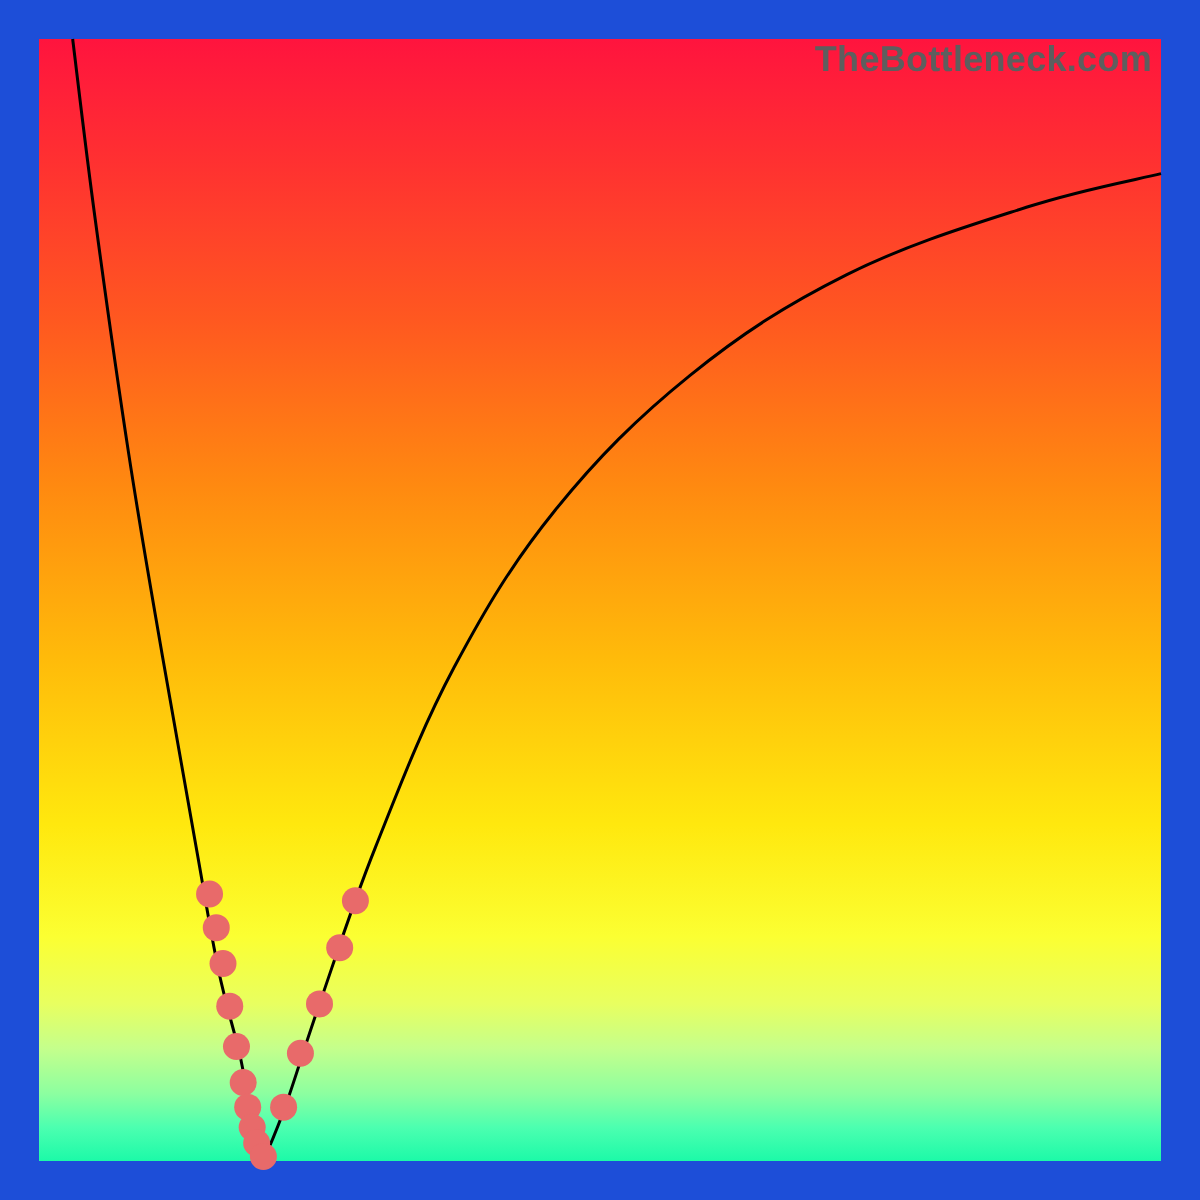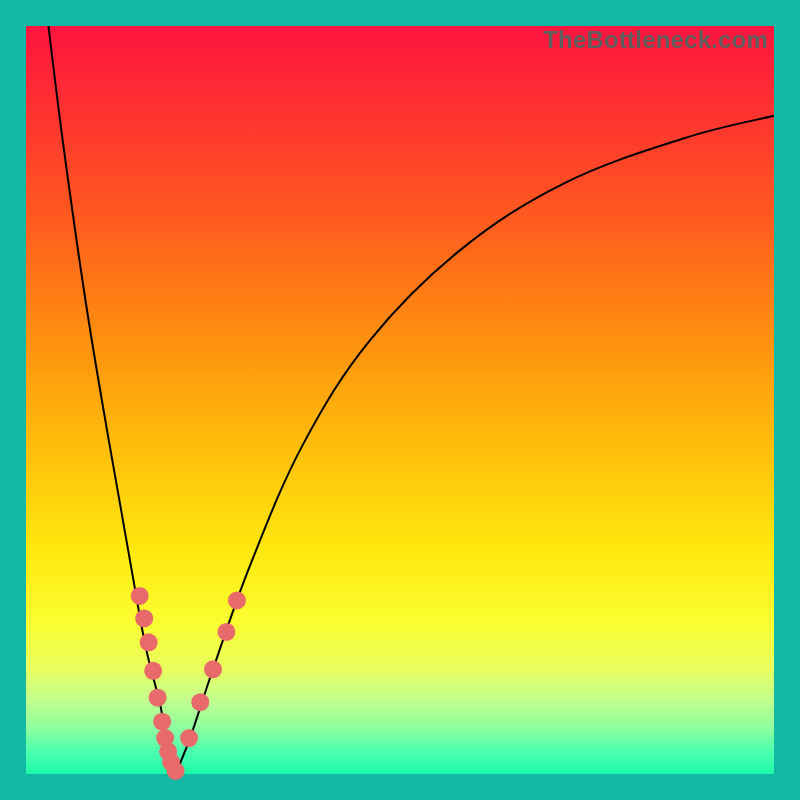--- a/index.html
+++ b/index.html
@@ -8,21 +8,21 @@
     width: 800px;
     height: 800px;
     overflow: hidden;
     background: #000;
     font-family: Arial, Helvetica, sans-serif;
   }
   .frame {
     position: absolute;
     left: 0; top: 0;
     width: 800px; height: 800px;
-    background: #14b8a6;
+    background: #1d4ed8;
   }
   .plot-area {
     position: absolute;
     left: 26px;
     top: 26px;
     width: 748px;
     height: 748px;
     
     background: linear-gradient(to bottom,
       #ff143e 0%,

